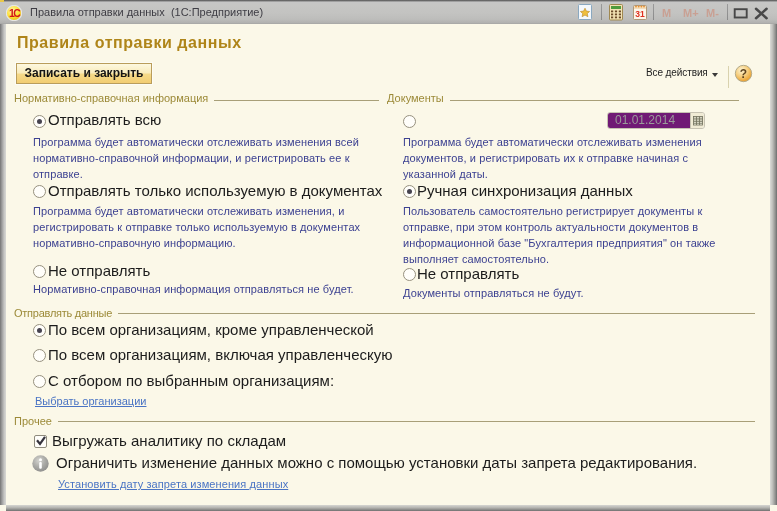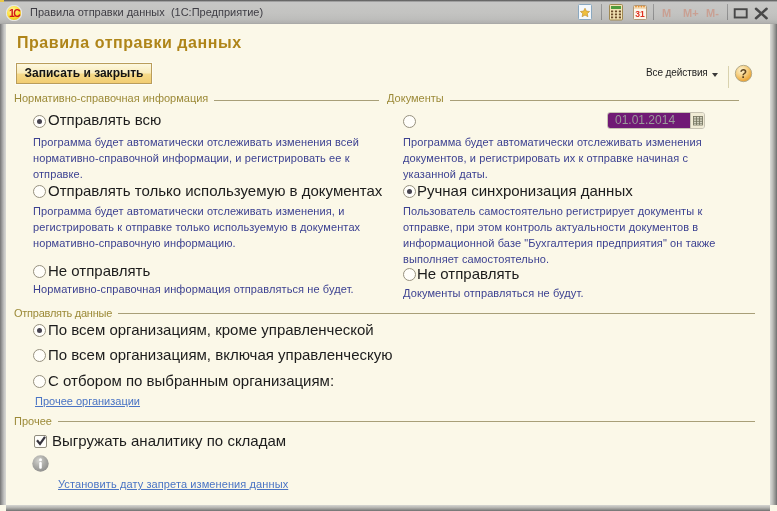--- a/index.html
+++ b/index.html
@@ -153,21 +153,21 @@
 
   <div class="abs grp" style="left:14px;top:306px;letter-spacing:-0.25px">Отправлять данные</div>
   <div class="abs rule" style="left:118px;top:313px;width:637px"></div>
   <div class="abs radio" style="left:33px;top:324px"></div>
   <div class="abs rdot" style="left:37px;top:328px"></div>
   <div class="abs lbl" style="left:48px;top:322px">По всем организациям, кроме управленческой</div>
   <div class="abs radio" style="left:33px;top:349px"></div>
   <div class="abs lbl" style="left:48px;top:347px">По всем организациям, включая управленческую</div>
   <div class="abs radio" style="left:33px;top:375px"></div>
   <div class="abs lbl" style="left:48px;top:373px">С отбором по выбранным организациям:</div>
-  <div class="abs link" style="left:35px;top:393px">Прочее организации</div>
+  <div class="abs link" style="left:35px;top:393px">Выбрать организации</div>
 
   <div class="abs grp" style="left:14px;top:414px">Прочее</div>
   <div class="abs rule" style="left:58px;top:421px;width:697px"></div>
   <div class="abs" style="left:34px;top:435px;width:11px;height:11px;border:1px solid #8f8b7d;border-radius:2px;background:#fffefa"></div>
   <svg class="abs" style="left:34px;top:434px" width="14" height="14" viewBox="0 0 14 14">
     <path d="M3 6.2 L6 10 L11 2.8" fill="none" stroke="#36343e" stroke-width="2.2"></path>
   </svg>
   <div class="abs lbl" style="left:52px;top:433px">Выгружать аналитику по складам</div>
 
   <svg class="abs" style="left:32px;top:455px" width="17" height="17" viewBox="0 0 17 17">
@@ -175,18 +175,19 @@
         <radialGradient id="ig" cx="40%" cy="32%" r="72%">
       <stop offset="0%" stop-color="#d4d4d0"></stop>
           <stop offset="55%" stop-color="#aaaaa6"></stop>
           <stop offset="100%" stop-color="#8e8e8c"></stop>
     </radialGradient>
       </defs>
     <circle cx="8.5" cy="8.5" r="8.2" fill="url(#ig)"></circle>
     <circle cx="8.5" cy="4.7" r="1.5" fill="#ffffff"></circle>
     <rect x="7.2" y="7" width="2.6" height="6.8" rx="1.1" fill="#ffffff"></rect>
   </svg>
+  <div class="abs lbl" style="left:56px;top:455px">Ограничить изменение данных можно с помощью установки даты запрета редактирования.</div>
   <div class="abs link" style="left:58px;top:476px;letter-spacing:0.1px">Установить дату запрета изменения данных</div>
 
   <div class="abs" id="bl"></div>
   <div class="abs" id="br"></div>
   <div class="abs" id="bb"></div>
 </div>
 
 </body></html>

